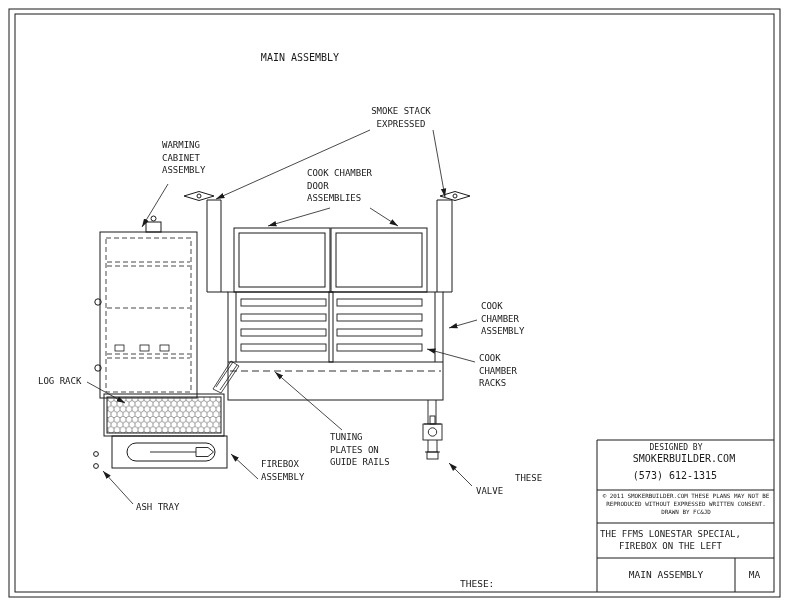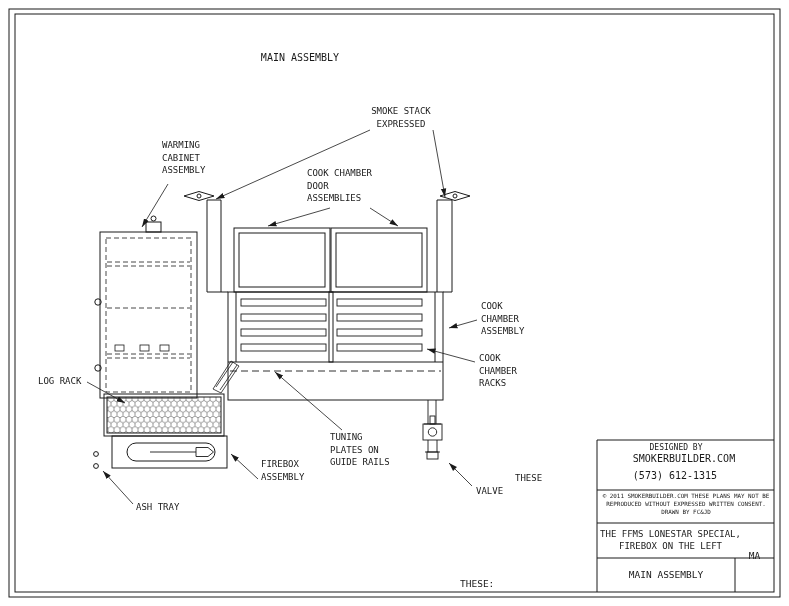--- a/index.html
+++ b/index.html
@@ -163,15 +163,15 @@
 
   <div class="tb c" style="left:597px;top:443px;width:158px;font-size:8px">DESIGNED BY</div>
   <div class="tb c" style="left:597px;top:453px;width:174px;font-size:10px">SMOKERBUILDER.COM</div>
   <div class="tb c" style="left:597px;top:470px;width:156px;font-size:10px">(573) 612-1315</div>
   <div class="tb c small" style="left:598px;top:493px;width:176px">© 2011 SMOKERBUILDER.COM THESE PLANS MAY NOT BE</div>
   <div class="tb c small" style="left:598px;top:501px;width:176px">REPRODUCED WITHOUT EXPRESSED WRITTEN CONSENT.</div>
   <div class="tb c small" style="left:598px;top:509px;width:176px">DRAWN BY FC&amp;JD</div>
   <div class="tb c" style="left:597px;top:528px;width:147px;font-size:9px;white-space:pre-line;line-height:12px">THE FFMS LONESTAR SPECIAL,
 FIREBOX ON THE LEFT</div>
   <div class="tb c" style="left:597px;top:569px;width:138px;font-size:9.5px">MAIN ASSEMBLY</div>
-  <div class="tb c" style="left:735px;top:550px;width:39px;font-size:9.5px">MA</div>
+  <div class="tb c" style="left:735px;top:569px;width:39px;font-size:9.5px">MA</div>
 
 </div>
 
 </body></html>

